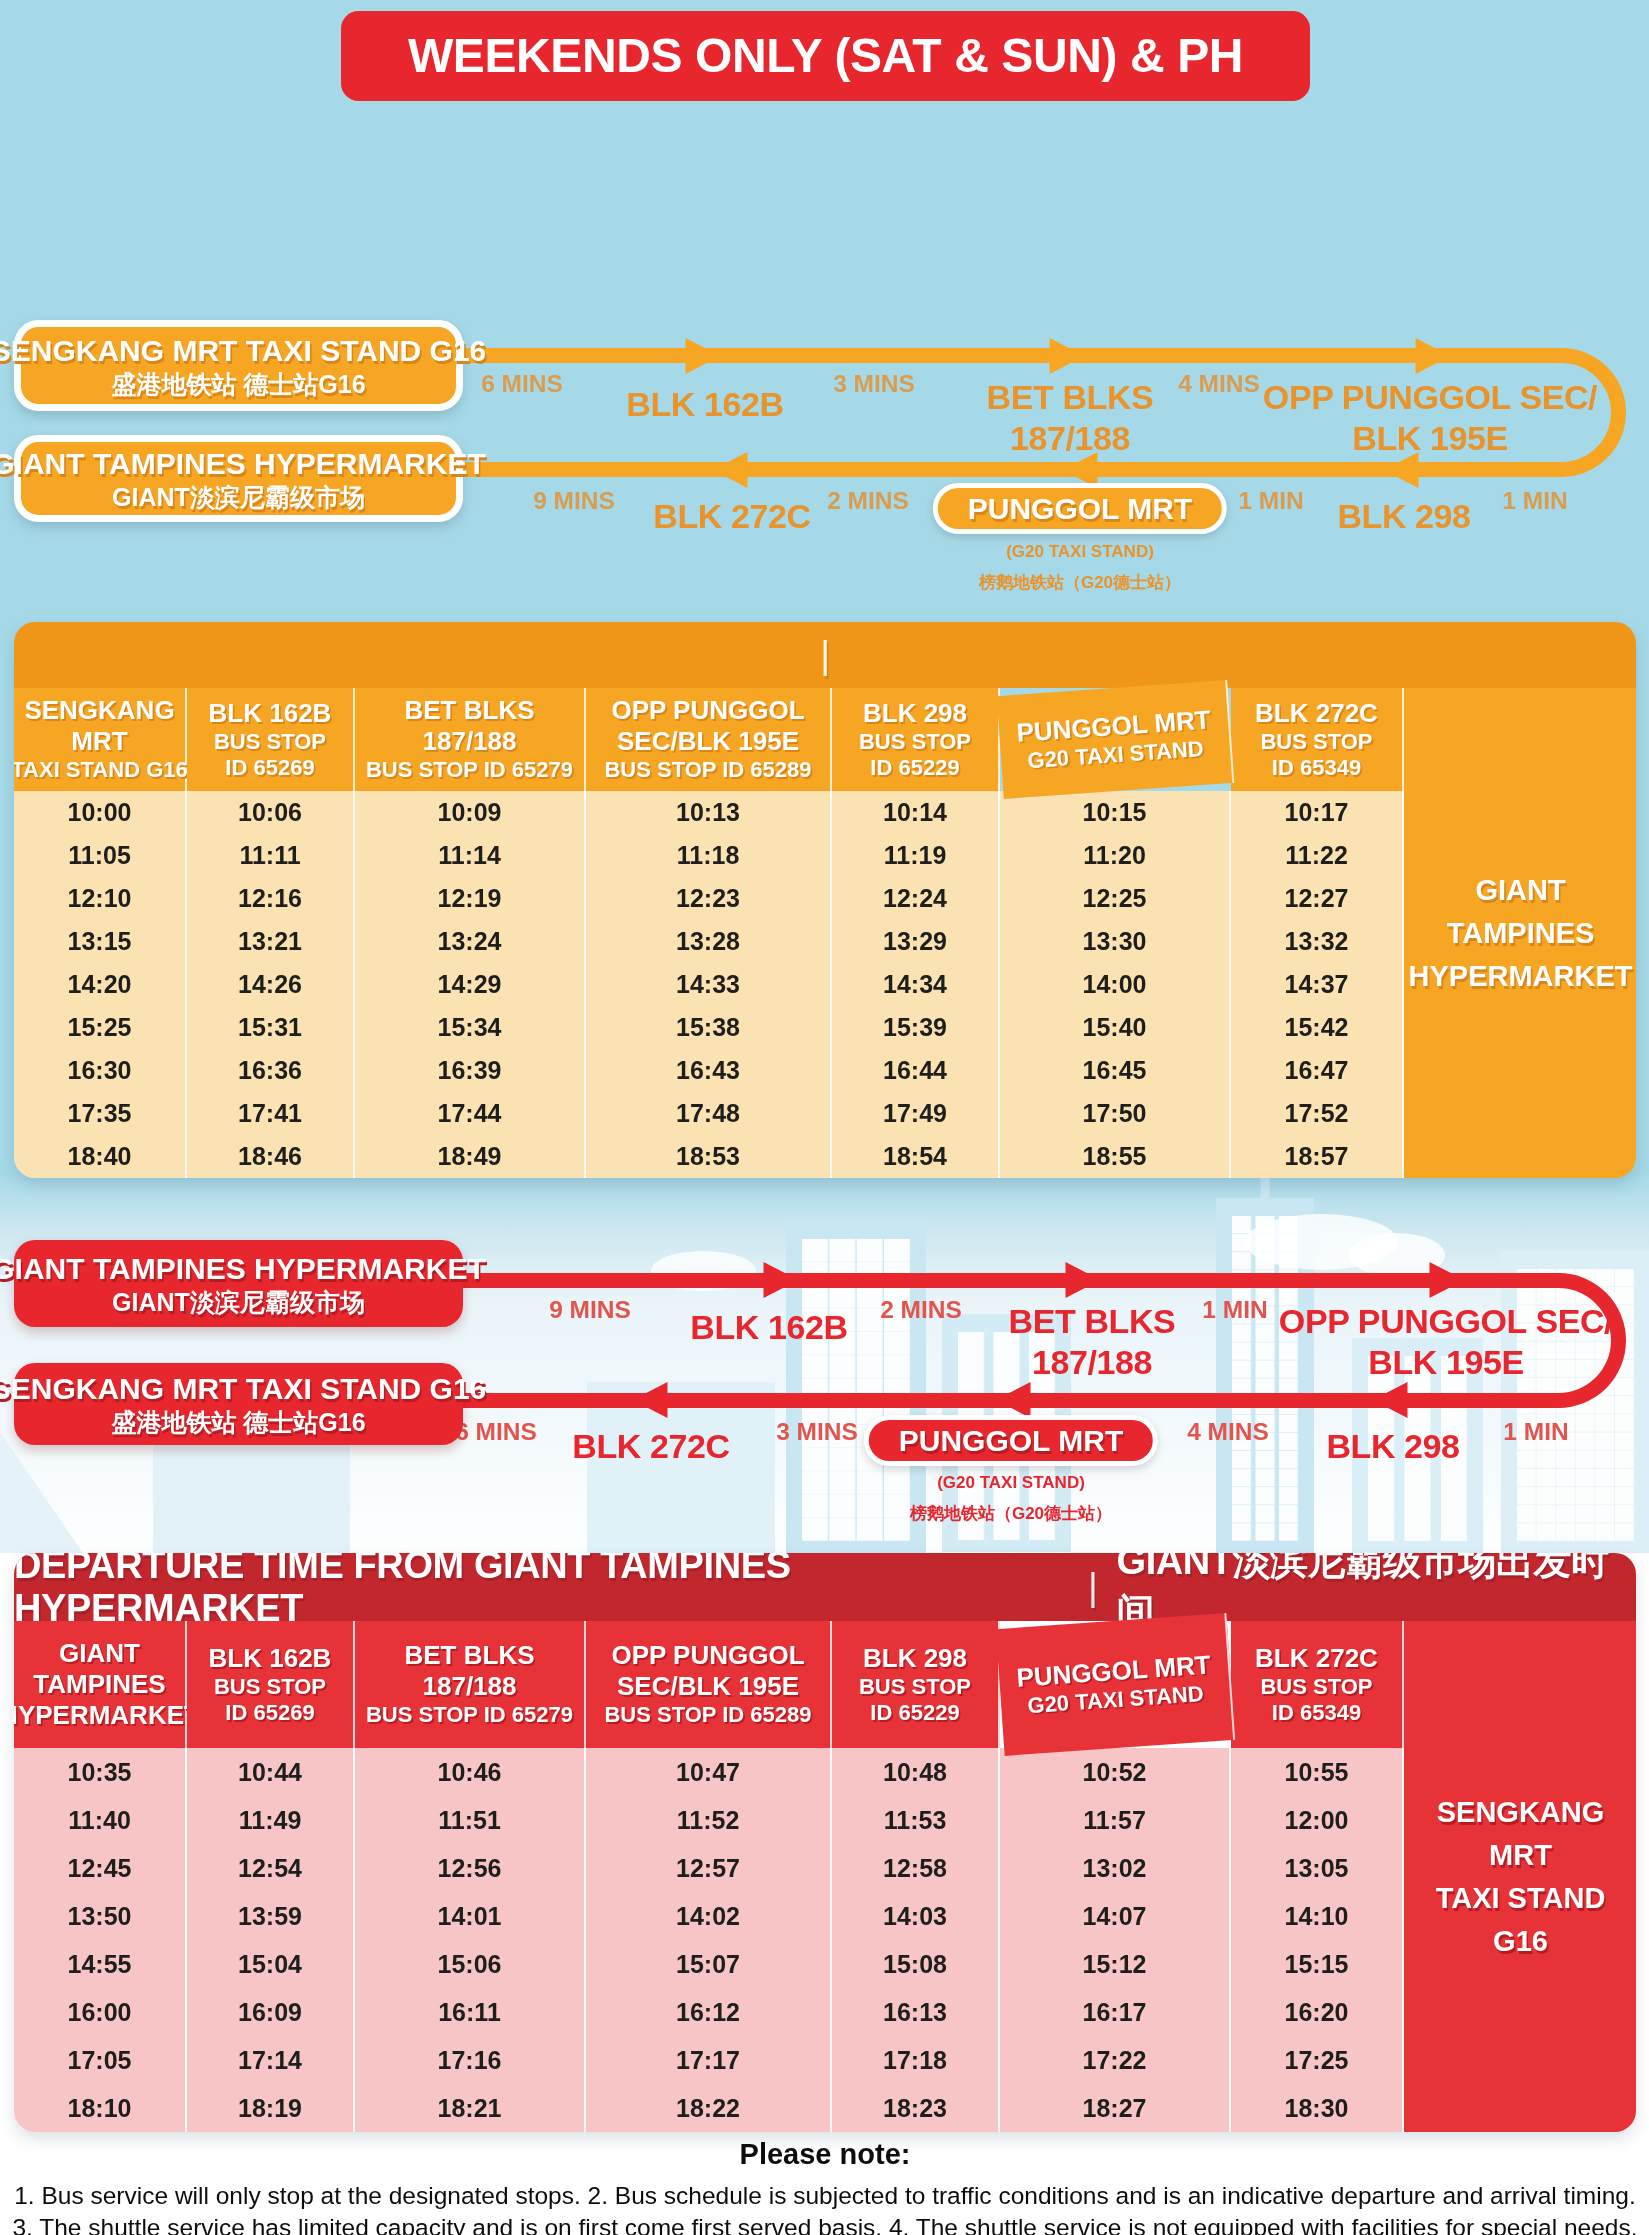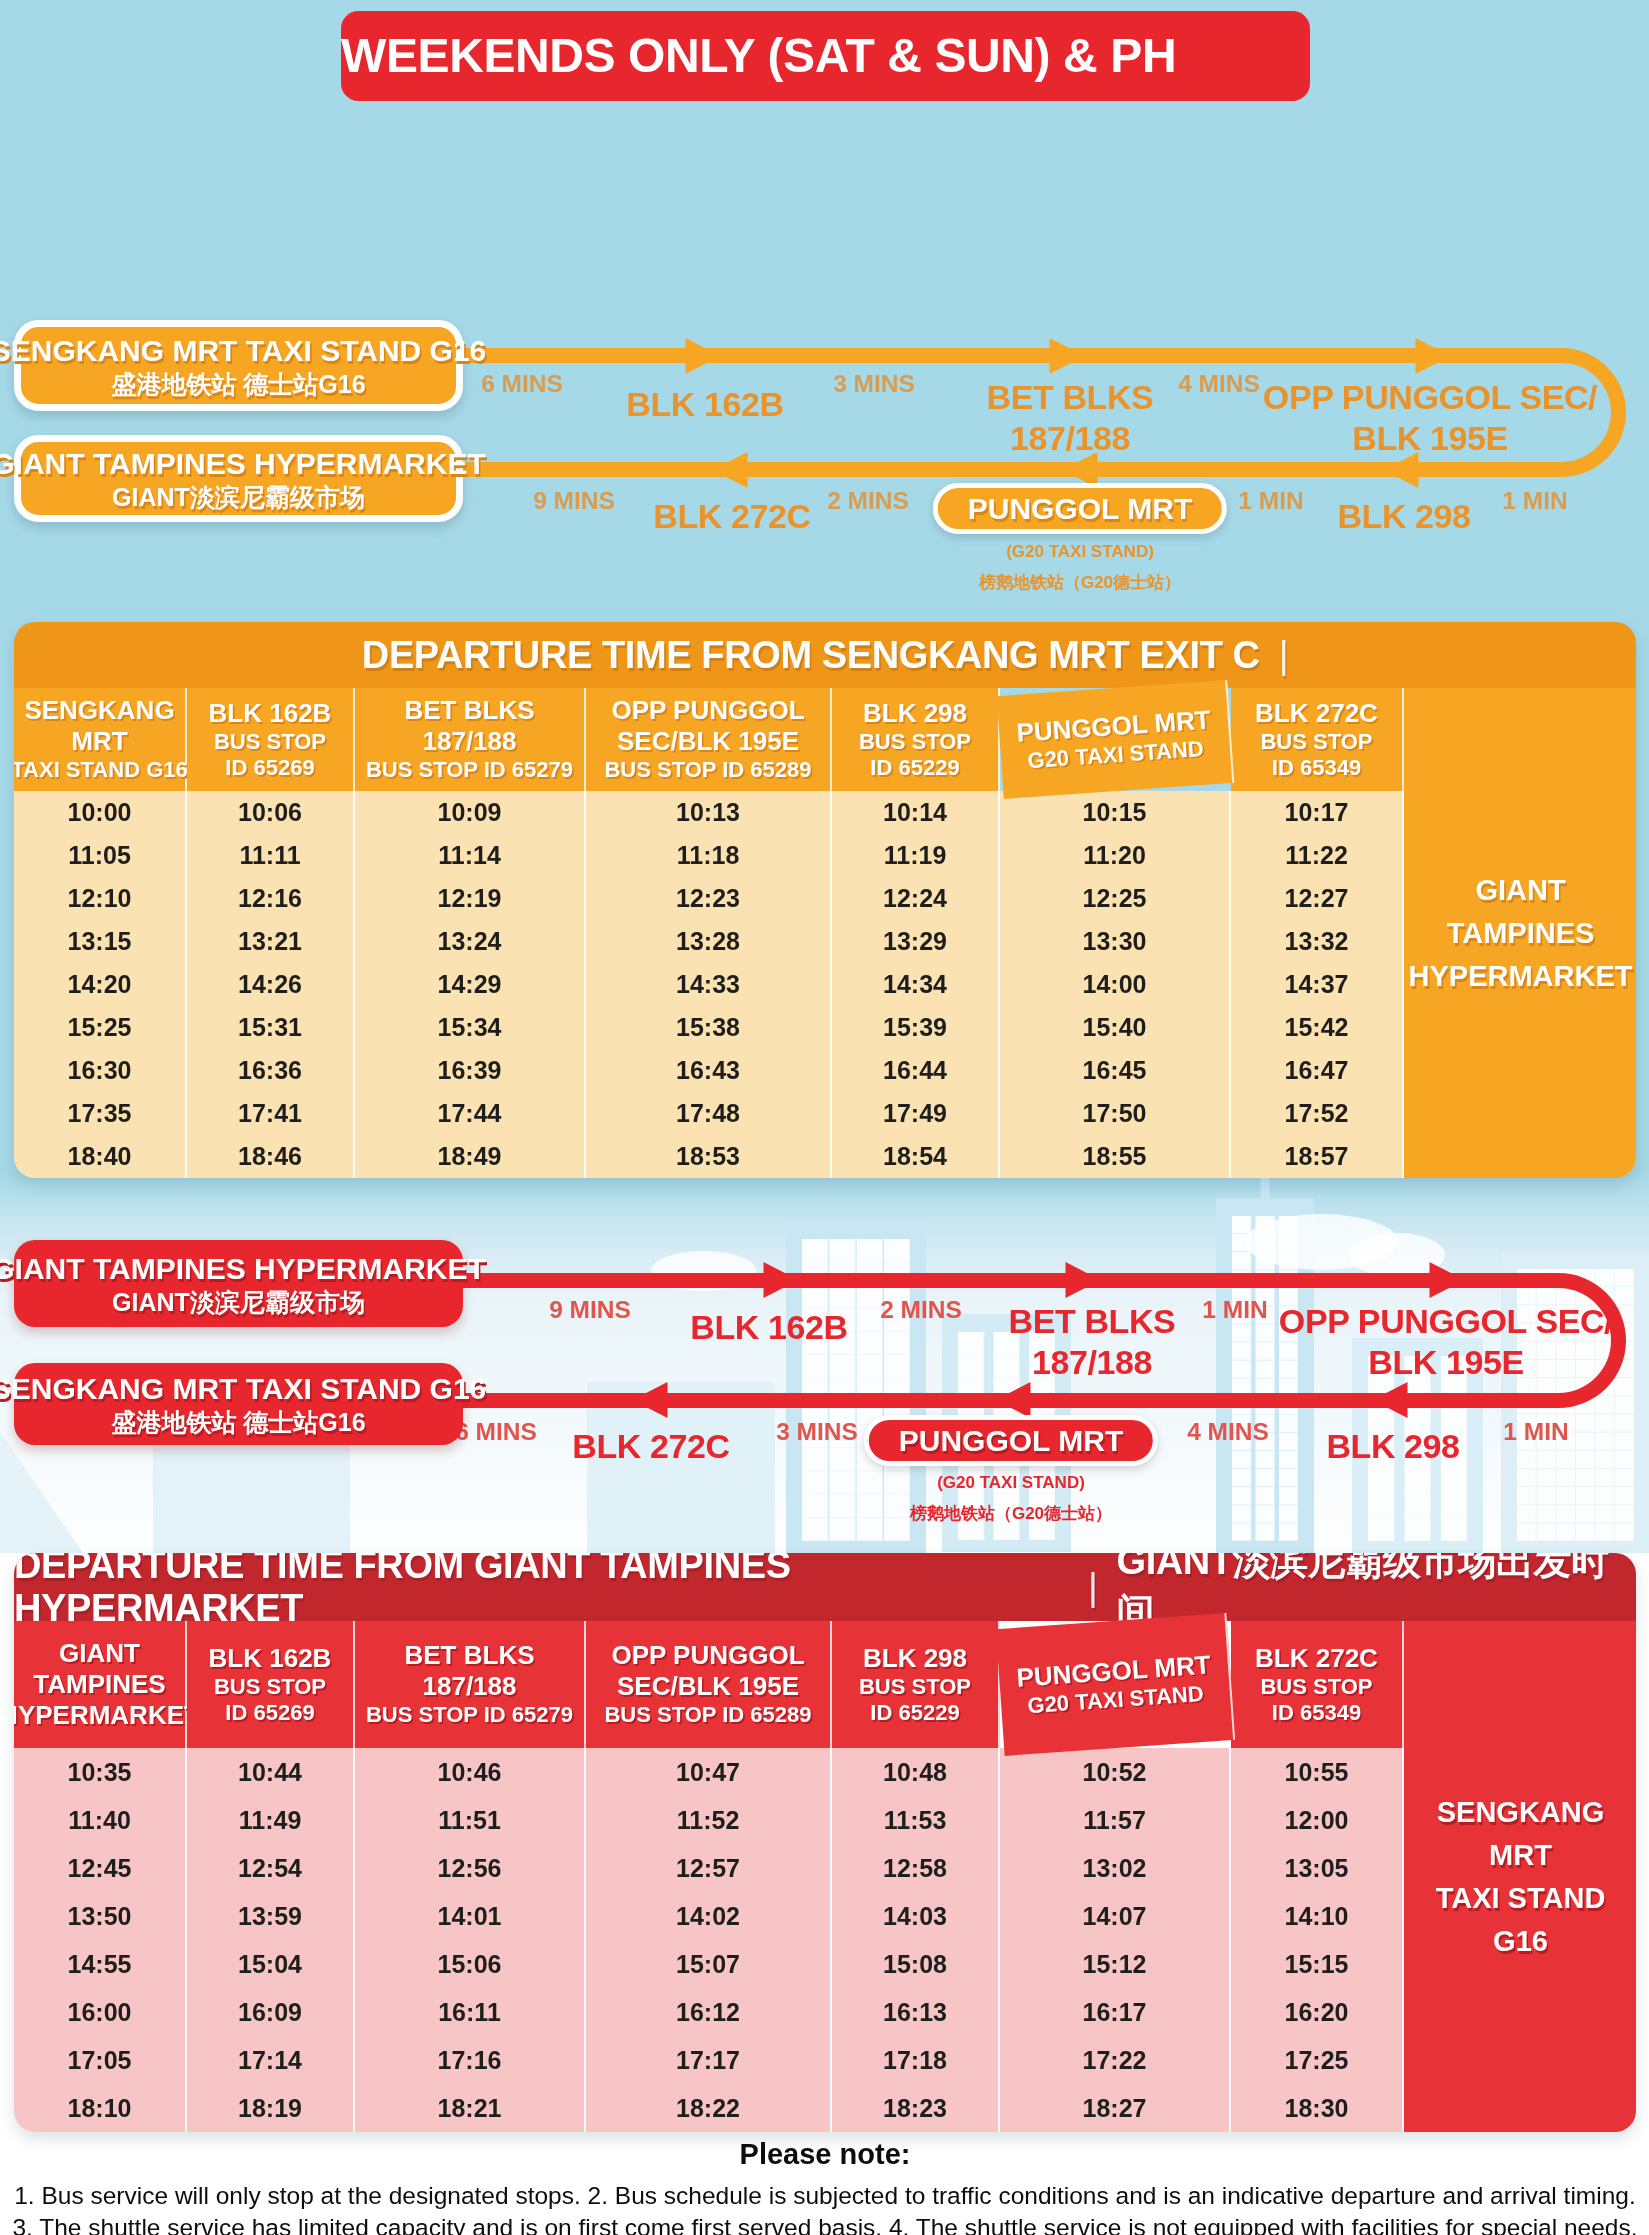--- a/index.html
+++ b/index.html
@@ -10,21 +10,21 @@
   .bld{position:absolute;z-index:0;}
   .windows{position:absolute;left:15.7px;right:15.7px;top:17.5px;bottom:12.2px;
     background-image:linear-gradient(rgba(255,255,255,.92),rgba(255,255,255,.92));
     background-size:26px 23px;background-repeat:space;}
   .windows.small{background-size:19px 17.5px;}
   .antenna{position:absolute;top:-40px;left:50%;transform:translateX(-50%);width:8.7px;height:40px;background:#C9E7F3;}
   .cloud{position:absolute;background:rgba(255,255,255,.8);border-radius:50%;z-index:0;}
   .rooftri{position:absolute;width:0;height:0;border-bottom:121px solid #E5F3F9;border-right:83px solid transparent;z-index:0;}
   
   .banner-top{position:absolute;left:341px;top:10.5px;width:969px;height:90px;background:#E8262D;border-radius:17.5px;
-    display:flex;align-items:center;z-index:2;}
+    display:flex;align-items:center;justify-content:center;z-index:2;}
   .banner-top span{color:#fff;font-weight:bold;font-size:48px;letter-spacing:-0.4px;}
   .banner-route{position:absolute;left:360px;top:148px;width:911px;height:119px;background:#F6A623;border:11.4px solid #fff;
     border-radius:63px;box-sizing:border-box;display:flex;align-items:center;justify-content:center;gap:17.5px;z-index:2;
     box-shadow:0 4.4px 12.2px rgba(30,70,100,.12);}
   .banner-route .rb-en{color:#fff;font-weight:bold;font-size:65px;letter-spacing:-0.9px;text-shadow:2.6px 4.4px 0 rgba(205,125,25,.8);}
   .banner-route .rb-zh{color:#fff;font-weight:bold;font-size:52px;text-shadow:2.6px 4.4px 0 rgba(205,125,25,.8);}
   
   .route-line{position:absolute;box-sizing:border-box;border-left:none!important;border-radius:0 73px 73px 0;z-index:1;}
   #d1-line{left:454px;top:348px;width:1172px;height:129px;border:15.7px solid #F6A623;}
   #d2-line{left:454px;top:1273px;width:1172px;height:135px;border:15.7px solid #E8262D;}
@@ -158,21 +158,20 @@
     <span>PUNGGOL MRT</span>
   </div>
   <div class="pillsub o" style="left:1080px;top:542px;">(G20 TAXI STAND)</div>
   <div class="pillsub o" style="left:1080px;top:571px;">榜鹅地铁站（G20德士站）</div>
   <div class="mins o" style="left:1271px;top:487px;">1 MIN</div>
   <div class="stopl o" style="left:1404px;top:496px;">BLK 298</div>
   <div class="mins o" style="left:1535px;top:487px;">1 MIN</div>
 
   <div id="table1" class="sched">
     <div class="t-title">
-      <span>DEPARTURE TIME FROM SENGKANG MRT EXIT C</span>
       <span class="t-sep">|</span>
     </div>
     <div class="t-grid">
         <div class="h-cell">
           <div class="h-main">SENGKANG</div>
           <div class="h-main">MRT</div>
           <div class="h-sub">TAXI STAND G16</div>
         </div>
         <div class="h-cell">
           <div class="h-main">BLK 162B</div>

